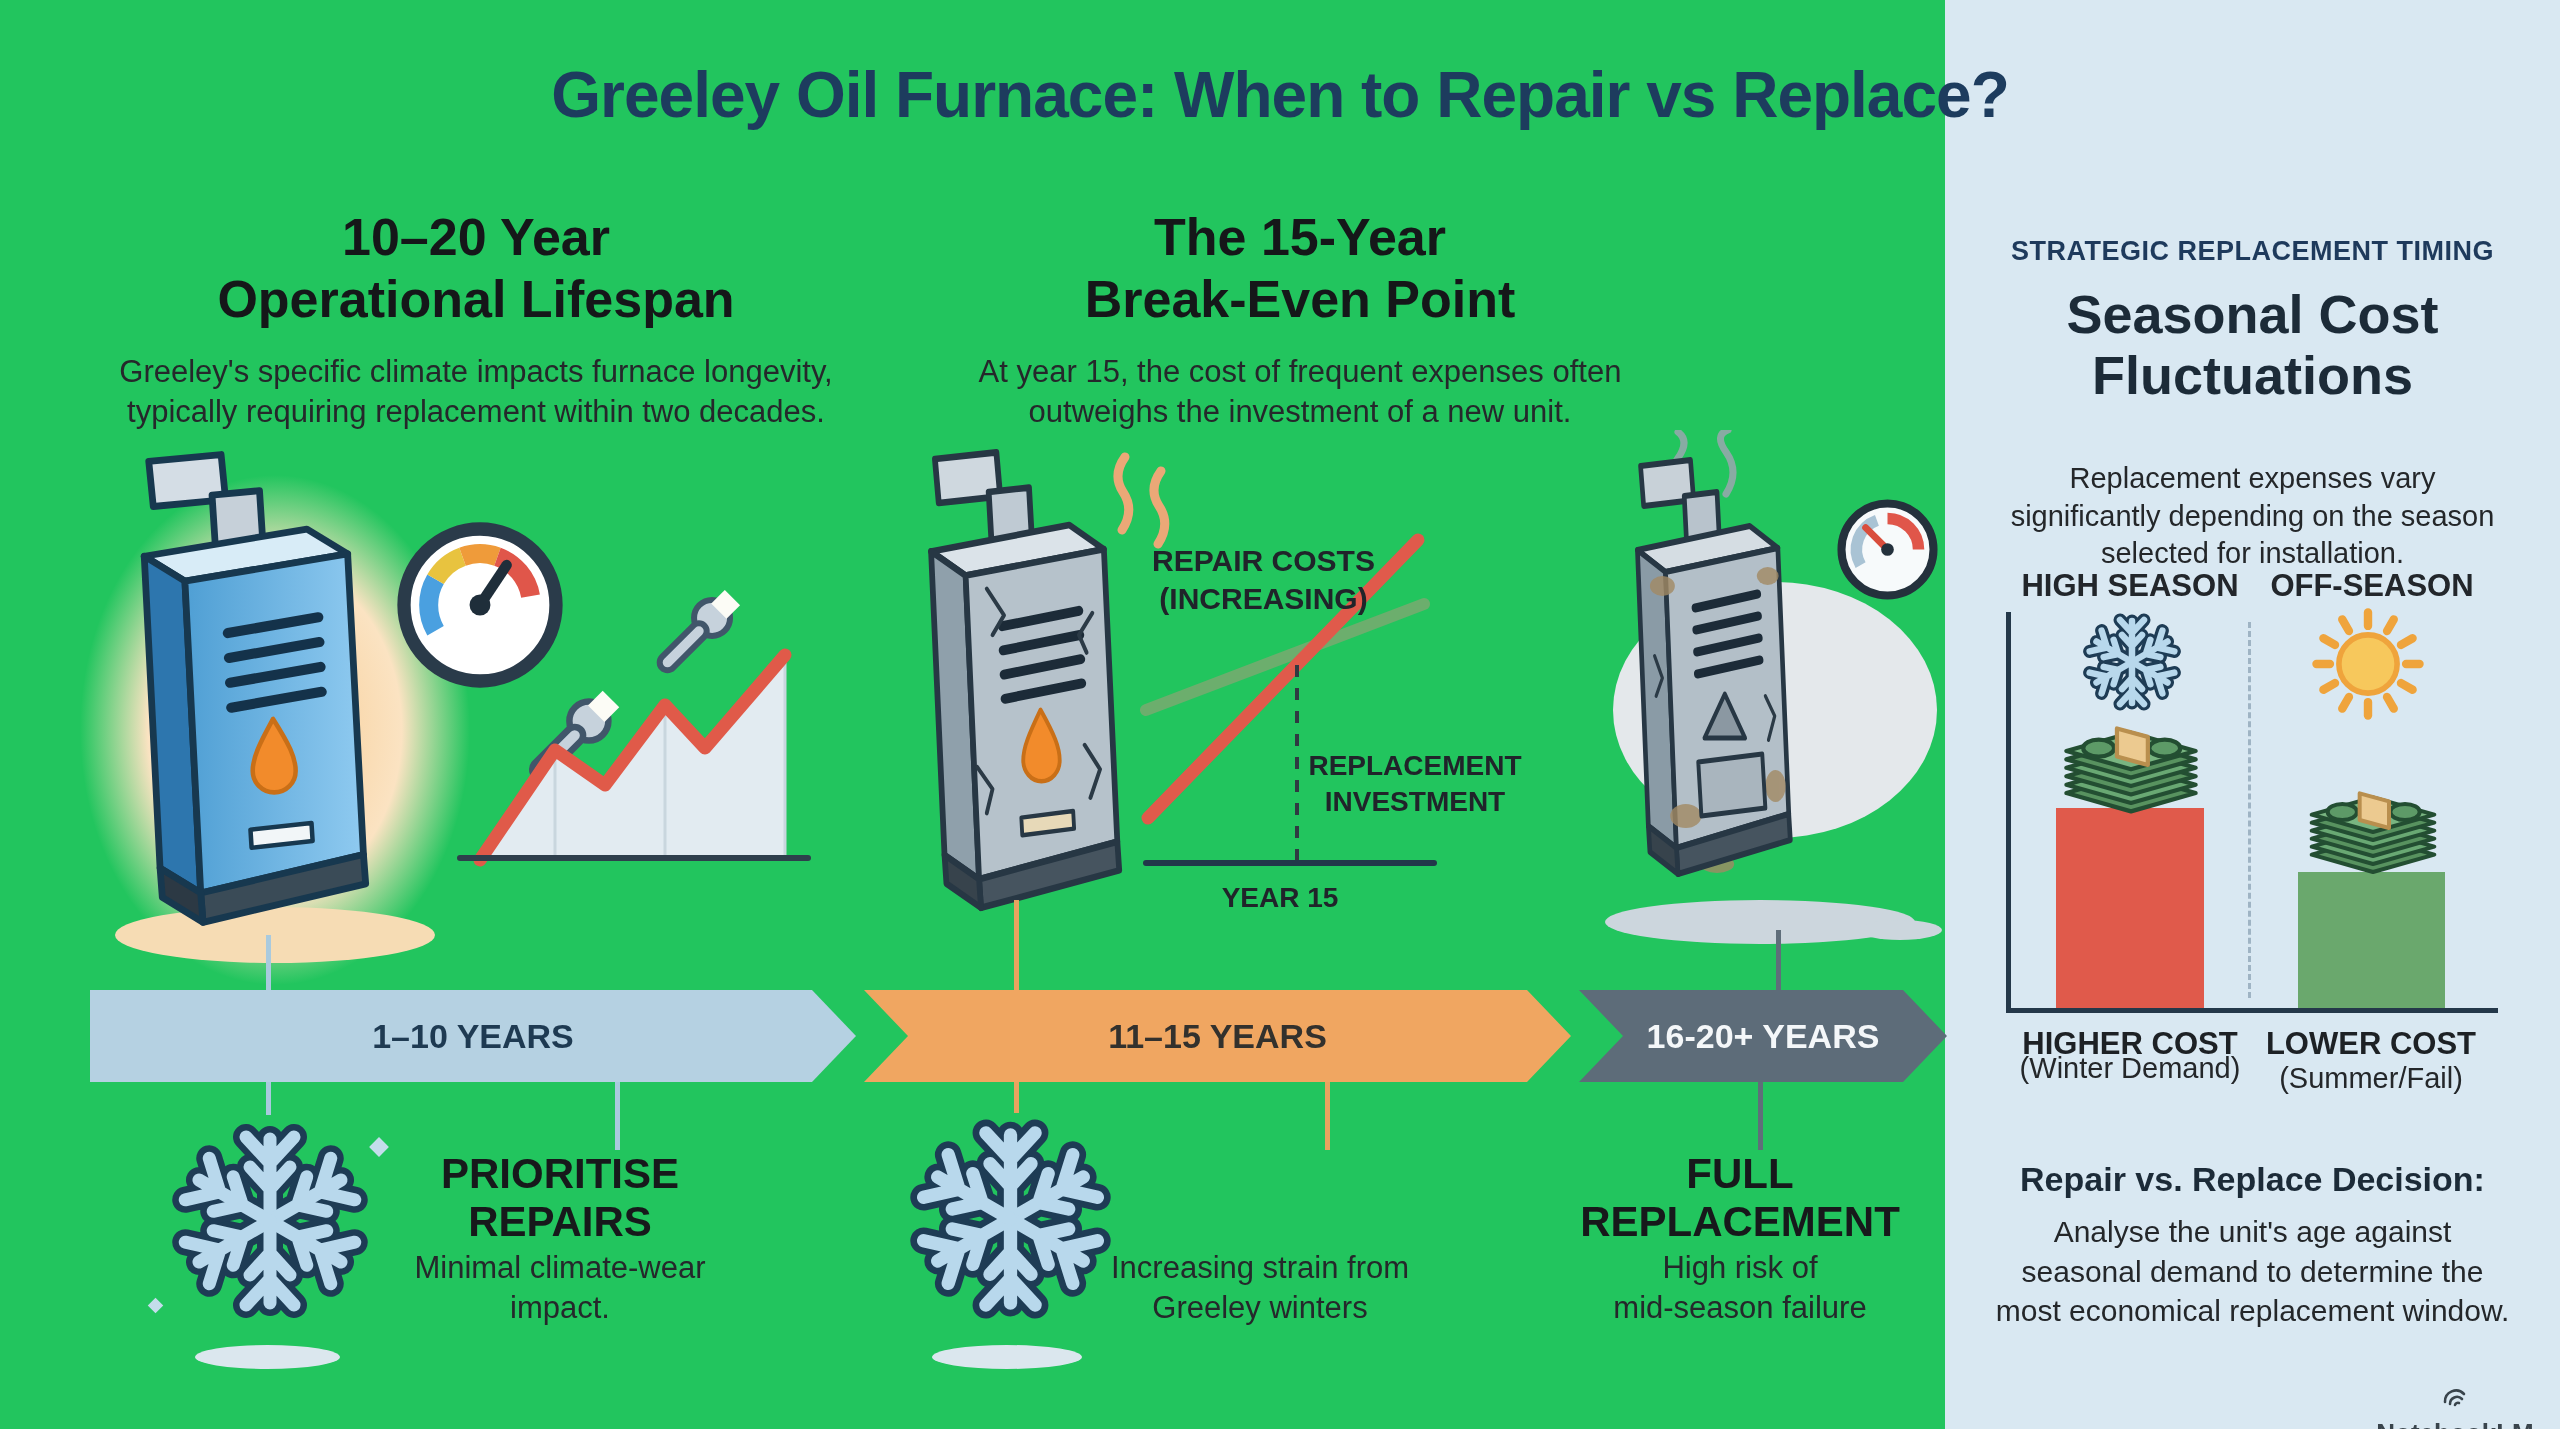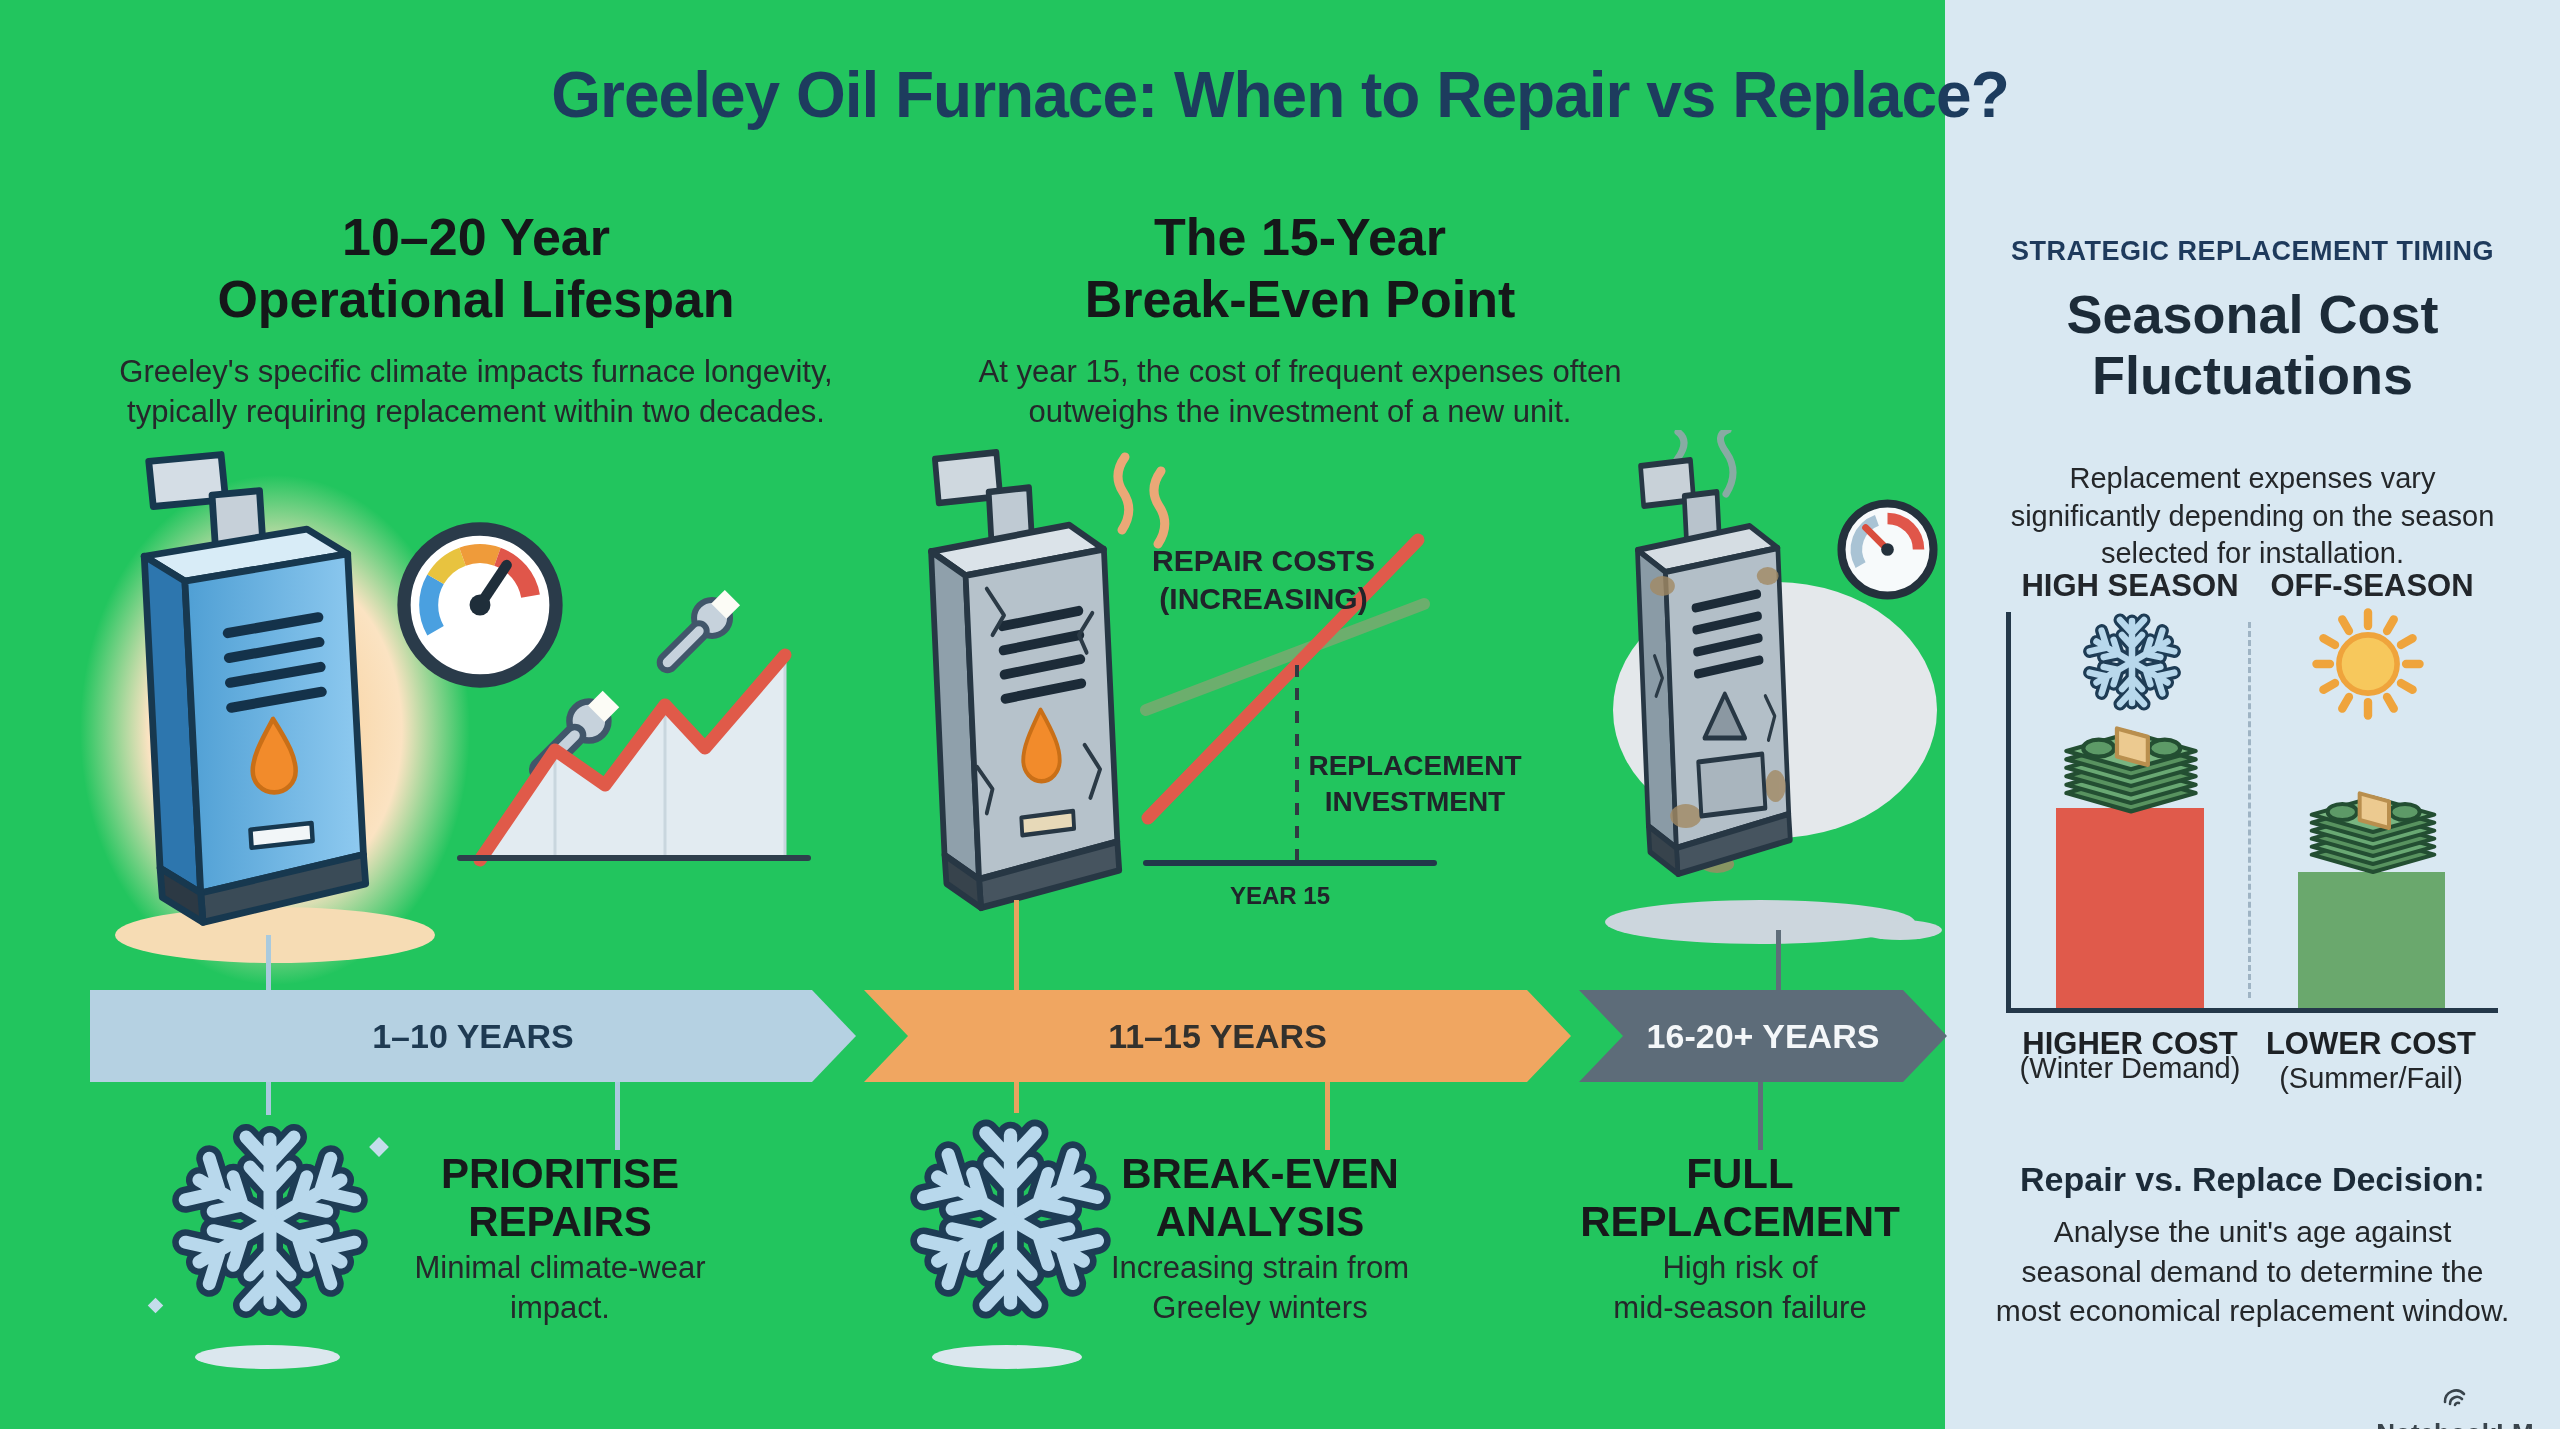--- a/index.html
+++ b/index.html
@@ -6,21 +6,21 @@
   .canvas{position:relative;width:2560px;height:1429px;overflow:hidden;
     font-family:"Liberation Sans","DejaVu Sans",sans-serif;background:#22c55e;}
   .abs{position:absolute;}
   .ctr{text-align:center;}
   .pre{white-space:pre-line;}
   .title{left:0;top:58px;width:2560px;font-size:64px;font-weight:700;color:#1d3c5e;letter-spacing:-1px;}
   .col-heading{font-size:52px;font-weight:700;color:#151719;line-height:1.2;}
   .col-body{font-size:31px;font-weight:400;color:#25282b;line-height:1.3;}
   
   .bk-label{font-size:30px;font-weight:700;color:#20242a;line-height:1.28;}
-  .bk-year{font-size:24px;font-weight:700;color:#20242a;}
+  .bk-year{font-size:28px;font-weight:700;color:#20242a;}
   
   .tl-seg{top:990px;height:92px;line-height:92px;font-size:34px;font-weight:700;
     clip-path:polygon(0 0, calc(100% - 44px) 0, 100% 50%, calc(100% - 44px) 100%, 0 100%, 44px 50%);}
   .tl-seg.first{clip-path:polygon(0 0, calc(100% - 44px) 0, 100% 50%, calc(100% - 44px) 100%, 0 100%);}
   .tl-1{left:90px;width:766px;background:#b5d1e2;color:#1e3a52;}
   .tl-2{left:864px;width:707px;background:#f0a661;color:#33312d;}
   .tl-3{left:1579px;width:368px;background:#5d6c79;color:#f4f7f9;}
   .conn{width:5px;}
   .conn.blue{background:#a9cade;} .conn.orange{background:#e8a35f;} .conn.slate{background:#5f6e7a;}
   .phase-title{font-size:42px;font-weight:700;color:#17191b;line-height:1.15;}
@@ -292,22 +292,20 @@
 
   <svg class="abs" style="left:908px;top:1110px;" width="205" height="218" viewBox="0 0 100 100">
       <use href="#snowflake"></use>
     </svg>
   <div class="abs shadow-ellipse" style="left:932px;top:1345px;width:150px;height:24px;"></div>
 
   <div class="abs ctr pre phase-body" style="left:380px;top:1248px;width:360px;">Minimal climate-wear
 impact.</div>
   <div class="abs ctr pre phase-title" style="left:400px;top:1150px;width:320px;">PRIORITISE
 REPAIRS</div>
-  <div class="abs ctr pre phase-title" style="left:1100px;top:1150px;width:320px;">BREAK-EVEN
-ANALYSIS</div>
   <div class="abs ctr pre phase-body" style="left:1080px;top:1248px;width:360px;">Increasing strain from
 Greeley winters</div>
   <div class="abs ctr pre phase-title" style="left:1570px;top:1150px;width:340px;">FULL
 REPLACEMENT</div>
   <div class="abs ctr pre phase-body" style="left:1560px;top:1248px;width:360px;">High risk of
 mid-season failure</div>
 
   <div class="abs ctr sb-kicker" style="left:1955px;top:236px;width:595px;">STRATEGIC REPLACEMENT TIMING</div>
   <div class="abs ctr pre sb-heading" style="left:1955px;top:284px;width:595px;">Seasonal Cost
 Fluctuations</div>

